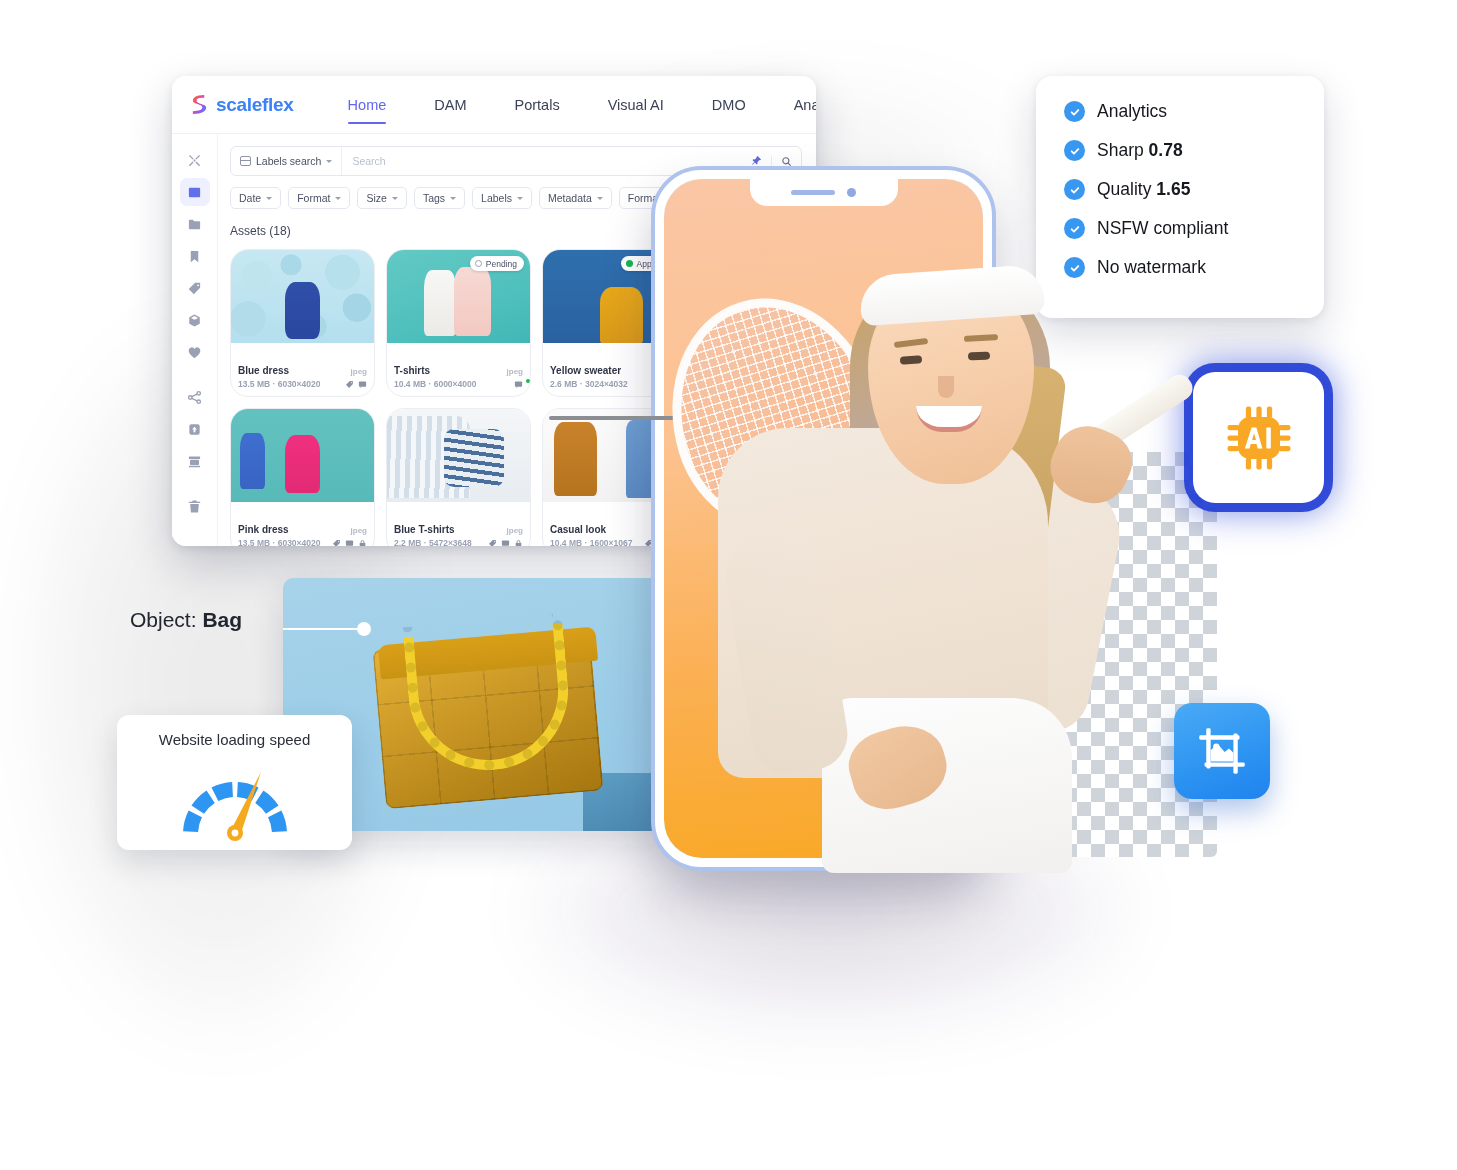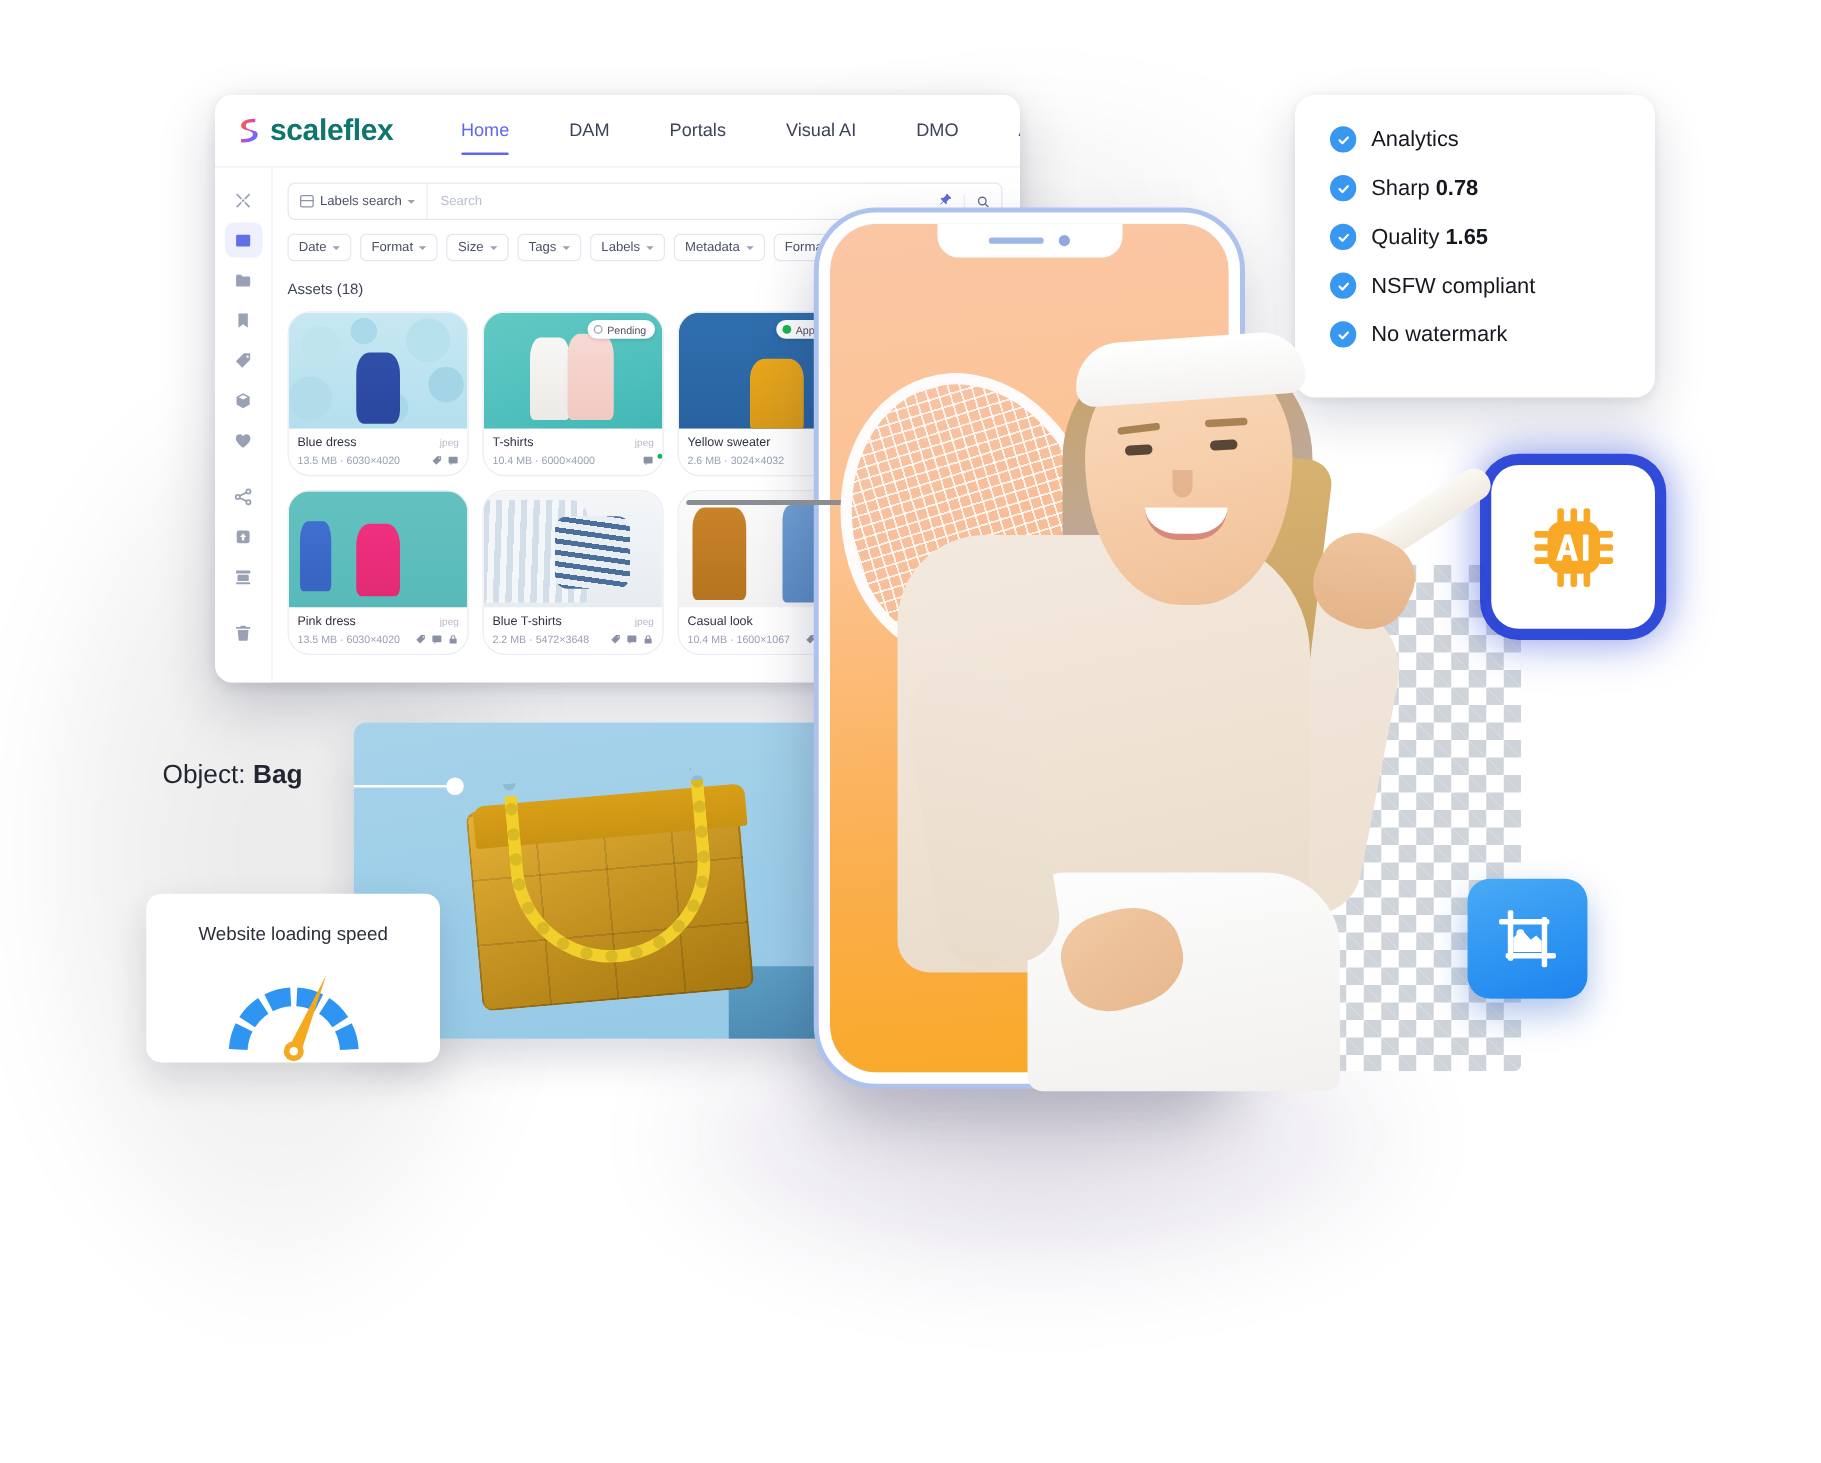--- a/index.html
+++ b/index.html
@@ -26,21 +26,21 @@
     background: #fff; border-radius: 14px;
     box-shadow: 0 18px 46px rgba(20,25,60,.20), 0 3px 10px rgba(20,25,60,.10);
     overflow: hidden;
   }
   .dash-header {
     height: 58px; display: flex; align-items: center; padding: 0 0 0 18px;
     border-bottom: 1px solid #eef0f6; background: #fff; position: relative;
   }
   .logo-wrap { display: flex; align-items: center; gap: 7px; margin-right: 30px; }
   .logo-mark { width: 19px; height: 23px; position: relative; flex: none; }
-  .logo-text { font-size: 24px; font-weight: 700; color: #0f766e; letter-spacing: -.3px; }
+  .logo-text { font-size: 19px; font-weight: 700; color: #3b82f6; letter-spacing: -.3px; }
   .nav { display: flex; align-items: center; gap: 0; }
   .nav-item {
     font-size: 14.5px; color: #3c4257; padding: 18px 24px 17px; position: relative;
     white-space: nowrap; cursor: pointer;
   }
   .nav-item.active { color: #6366f1; }
   .nav-item.active::after {
     content: ""; position: absolute; left: 24px; right: 24px; bottom: 6px;
     height: 2.4px; background: #6366f1; border-radius: 2px;
   }
@@ -86,21 +86,21 @@
   }
   .thumb { height: 93px; position: relative; overflow: hidden; }
   .badge {
     position: absolute; top: 6px; right: 6px; background: #fff; border-radius: 11px;
     padding: 2.5px 7px 2.5px 5px; font-size: 8.5px; color: #4a5064; display: flex;
     align-items: center; gap: 3.5px; box-shadow: 0 1px 3px rgba(0,0,0,.15);
   }
   .dot { width: 7px; height: 7px; border-radius: 50%; flex:none; }
   .dot.pending { border: 1.4px solid #9aa1b4; background: transparent; }
   .dot.approved { background: #18b552; }
-  .meta { padding: 6px 7px 7px; }
+  .meta { padding: 22px 7px 7px; font-weight: bold; }
   .meta-row1 { display: flex; justify-content: space-between; align-items: baseline; }
   .meta-name { font-size: 10px; color: #2f3445; }
   .meta-ext { font-size: 8px; color: #b4bac8; }
   .meta-row2 { display: flex; justify-content: space-between; align-items: center; margin-top: 3px; }
   .meta-size { font-size: 8.5px; color: #9aa1b4; }
   .meta-icons { display: flex; gap: 4px; align-items: center; color: #8a91a5; position: relative; }
   .meta-icons svg { width: 9px; height: 9px; display:block; }
   .greendot { position:absolute; left: 12px; top: -1px; width:4px; height:4px; border-radius:50%; background:#18b552; }
 
   
@@ -299,21 +299,21 @@
     border-radius: 50%; background: #fff; }
   .obj-label {
     position: absolute; left: 130px; top: 608px; font-size: 21px; color: #222631; z-index: 6;
   }
   .obj-label b { font-weight: 700; }
 
   
   .speed-card {
     position: absolute; left: 117px; top: 715px; width: 235px; height: 135px;
     background: #fff; border-radius: 12px; box-shadow: 0 12px 30px rgba(20,25,60,.14);
-    display: flex; flex-direction: column; align-items: center; padding-top: 16px; z-index: 7; justify-content: center;
+    display: flex; flex-direction: column; align-items: center; padding-top: 16px; z-index: 7;
   }
   .speed-title { font-size: 15px; color: #2b2f3a; margin-bottom: 6px; }
   .gauge { width: 140px; height: 80px; position: relative; }
   .gauge svg { width: 140px; height: 92px; display:block; }
 
   
   .ai-tile {
     position: absolute; left: 1193px; top: 372px; width: 131px; height: 131px;
     background: #fff; border-radius: 22px; display: flex; align-items: center; justify-content: center;
     box-shadow: 0 0 0 9px rgba(37,64,214,.92), 0 0 34px 10px rgba(37,64,214,.55);

